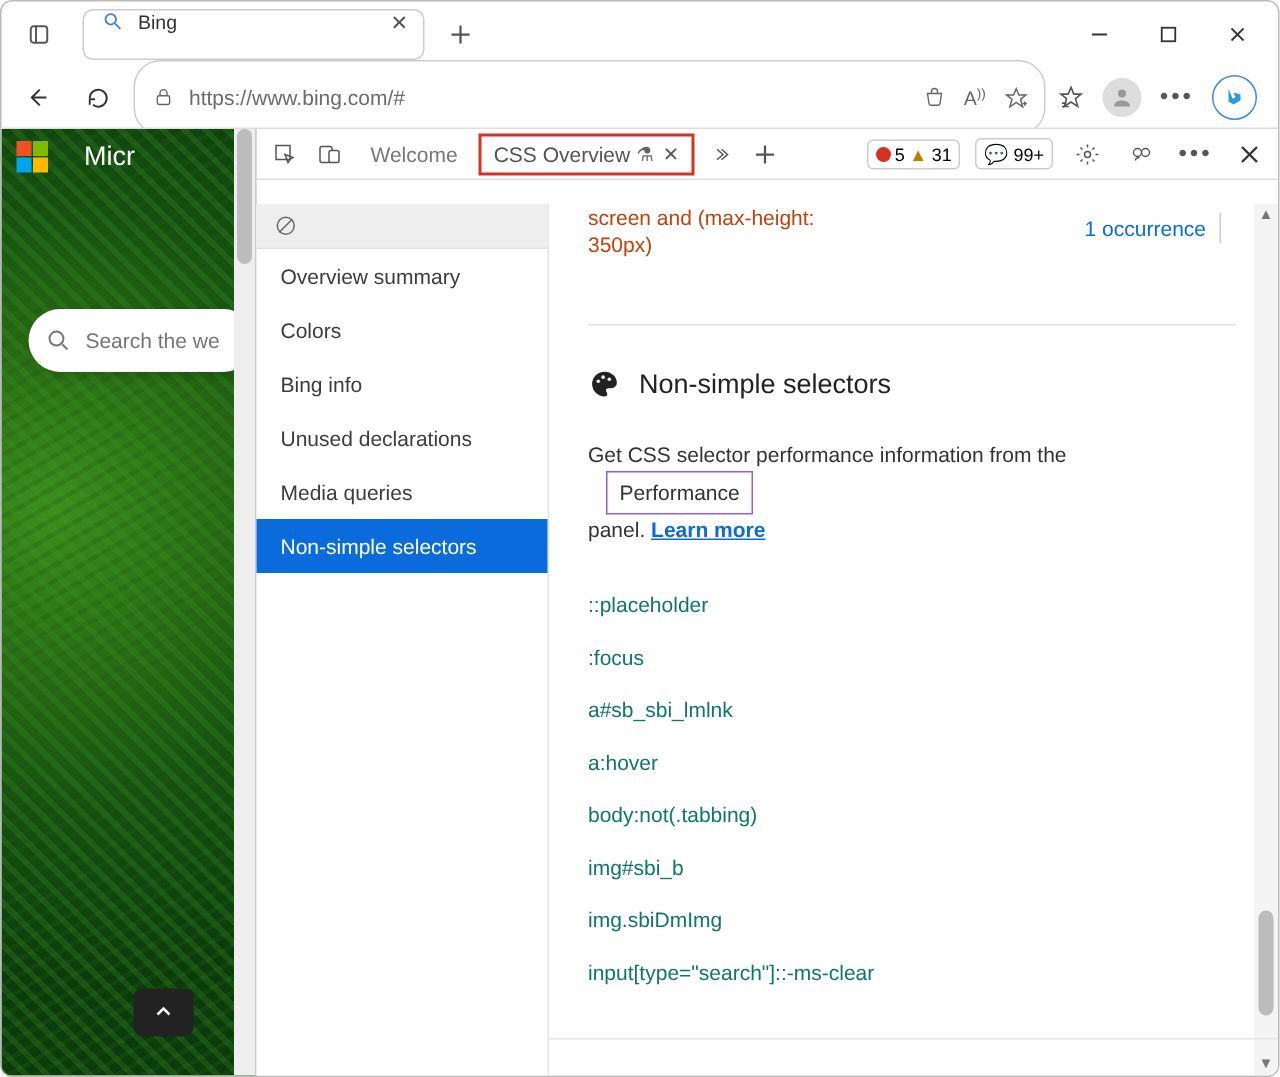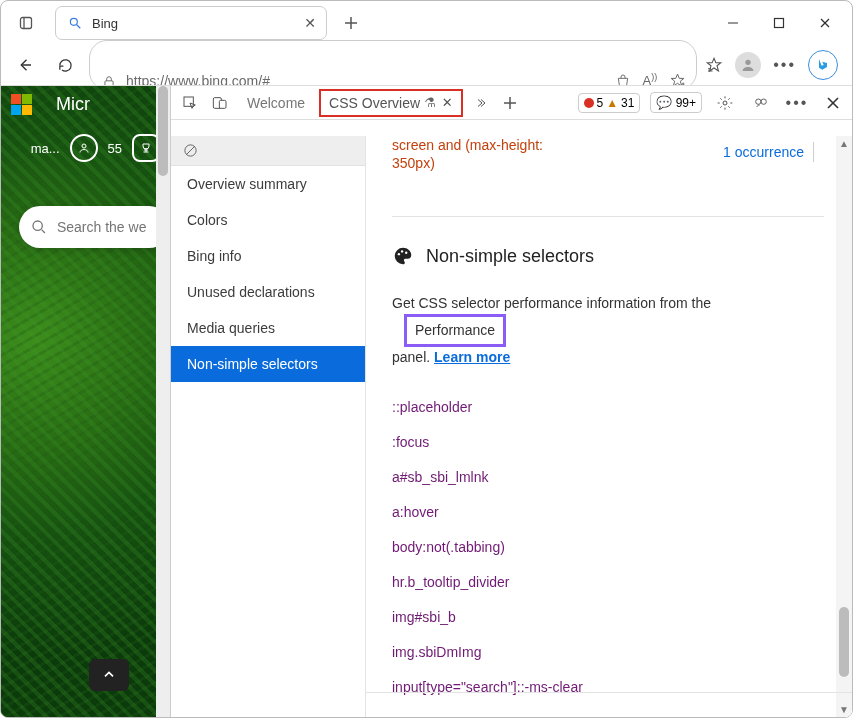--- a/index.html
+++ b/index.html
@@ -1,32 +1,32 @@
 <!DOCTYPE html>
 <html><head>
 <meta charset="utf-8">
 <style>
 * { margin:0; padding:0; box-sizing:border-box; font-family:"Segoe UI",Arial,sans-serif; }
 body { width:853px; height:718px; background:#fff; border:1px solid #bbb; border-radius:8px; overflow:hidden; position:relative; }
 
 
 .titlebar { height:44px; display:flex; align-items:center; padding:0 4px; }
 .tabspace-btn { width:32px; height:32px; margin:0 6px; display:flex; align-items:center; justify-content:center; border-radius:4px; }
-.browser-tab { display:flex; align-items:center; background:#fff; border:1px solid #ccc; border-radius:7px; height:34px; padding:0 10px 0 12px; width:272px; margin-left:6px; position:relative; }
+.browser-tab { display:flex; background:#fff; border:1px solid #ccc; border-radius:7px; height:34px; padding:0 10px 0 12px; width:228px; margin-left:6px; position:relative; }
 .browser-tab .favicon { color:#3a7de0; margin-right:10px; }
 .browser-tab .tabtitle { font-size:13px; color:#333; flex:1; }
 .browser-tab .close-x { color:#555; font-size:14px; }
 .newtab-btn { width:32px; height:32px; margin-left:8px; display:flex; align-items:center; justify-content:center; color:#555; }
 .win-controls { margin-left:auto; display:flex; }
 .win-controls .wc { width:46px; height:36px; display:flex; align-items:center; justify-content:center; color:#333; }
 
 
 .addrbar { height:40px; display:flex; align-items:center; padding:0 8px; gap:8px; }
 .nav-btn { width:32px; height:32px; display:flex; align-items:center; justify-content:center; color:#555; border-radius:4px; }
-.addr-field { flex:1; display:flex; align-items:flex-end; border:1px solid #ccc; border-radius:18px; height:50px; padding:0 10px; background:#fff; }
+.addr-field { flex:1; display:flex; align-items:center; border:1px solid #ccc; border-radius:18px; height:50px; padding:0 10px; background:#fff; }
 .addr-field .lock { color:#666; margin:0 10px 0 2px; }
 .addr-field .url { flex:1; font-size:14px; color:#6b6b6b; }
 .addr-field .righticons { display:flex; gap:12px; color:#666; align-items:center; }
 .toolbar-right { display:flex; align-items:center; gap:12px; padding-right:6px; }
 .avatar-circle { width:26px; height:26px; border-radius:50%; background:#ddd; display:flex; align-items:center; justify-content:center; color:#777; }
 .bing-chat-circle { width:30px; height:30px; border-radius:50%; border:1px solid #3a8de0; display:flex; align-items:center; justify-content:center; color:#2a7de0; }
 
 
 .content { position:absolute; top:84px; left:0; right:0; bottom:0; display:flex; border-top:1px solid #ddd; }
 
@@ -77,23 +77,23 @@
 
 .mainpane { flex:1; position:relative; overflow:hidden; }
 .mainpane .inner { position:absolute; top:0; left:26px; right:28px; bottom:0; }
 .media-cut { font-size:14px; color:#c2410c; line-height:1.3; }
 .occ-link { position:absolute; top:8px; right:20px; color:#0a6cdc; font-size:14px; }
 .occ-sep { position:absolute; top:6px; right:10px; width:1px; height:20px; background:#ccc; }
 .hr { height:1px; background:#e3e3e3; margin:16px 0 28px 0; }
 .section-title { display:flex; align-items:center; gap:12px; font-size:18px; color:#222; margin-bottom:26px; }
 .palette-ic { width:22px; height:22px; }
 .desc-row { font-size:14px; color:#333; line-height:1.5; display:inline; }
-.perf-btn { display:inline-block; border:3px solid #8b5cf6; padding:3px 8px; font-size:14px; margin-left:12px;}
+.perf-btn { display:inline-block; border:1px solid #8b5cf6; padding:3px 8px; font-size:14px; margin-left:12px;}
 .desc-row a { color:#0a6cdc; text-decoration:underline;font-weight:bold;}
-.sel-list { margin-top:22px; font-size:14px; color:#701a75; line-height:2.5; }
+.sel-list { margin-top:22px; font-size:14px; color:#0f766e; line-height:2.5; }
 .main-scroll { position:absolute; right:0; top:0; width:16px; height:100%; background:#f4f4f4; }
 .main-scroll .arrow{position:absolute;left:3px;font-size:10px;color:#777;}
 .main-scroll .thumb{ position:absolute; bottom:40px; left:3px; width:10px; height:70px; background:#bcbcbc; border-radius:5px; }
 .bottom-divider{position:absolute;left:0;right:0;bottom:24px;height:1px;background:#e3e3e3;}
 
 svg{display:block;}
 </style>
 </head>
 <body>
 
@@ -206,35 +206,20 @@
   <div class="page-view">
     <div class="forest"></div>
     <div class="ms-header">
       <div class="ms-logo">
           <span></span>
           <span></span>
           <span></span>
           <span></span>
         </div>
       <div class="ms-text">Micr</div>
-    </div>
-    <div class="ms-row2">
-      <span>ma...</span>
-      <span class="ring">
-          <svg width="12" height="12" viewBox="0 0 24 24">
-            <circle cx="12" cy="8" r="4" fill="none" stroke="#fff" stroke-width="2"></circle>
-            <path d="M4 21c0-4 4-6 8-6s8 2 8 6" fill="none" stroke="#fff" stroke-width="2"></path>
-          </svg>
-        </span>
-      <span>55</span>
-      <span class="trophy">
-          <svg width="12" height="12" viewBox="0 0 24 24">
-            <path d="M6 4h12v4a6 6 0 0 1-12 0V4z M10 14h4v4h-4z M7 20h10" fill="none" stroke="#fff" stroke-width="2"></path>
-          </svg>
-        </span>
     </div>
     <div class="search-pill">
       <svg width="20" height="20" viewBox="0 0 24 24">
           <circle cx="10" cy="10" r="7" fill="none" stroke="#777" stroke-width="2"></circle>
           <line x1="16" y1="16" x2="21" y2="21" stroke="#777" stroke-width="2"></line>
         </svg>
       <input placeholder="Search the we" style="">
     </div>
     <div class="page-scroll">
         <div class="thumb"></div>
@@ -354,21 +339,20 @@
             <span>panel.</span>
             <a href="#">Learn more</a>
           </div>
 
           <div class="sel-list" id="selector-list">
               <div>::placeholder</div>
               <div>:focus</div>
               <div>a#sb_sbi_lmlnk</div>
               <div>a:hover</div>
               <div>body:not(.tabbing)</div>
-              <div>hr.b_tooltip_divider</div>
               <div>img#sbi_b</div>
               <div>img.sbiDmImg</div>
               <div>input[type="search"]::-ms-clear</div>
             </div>
         </div>
 
         <div class="main-scroll">
           <span class="arrow" style="top:2px;">▲</span>
           <div class="thumb"></div>
           <span class="arrow" style="bottom:2px;">▼</span>

